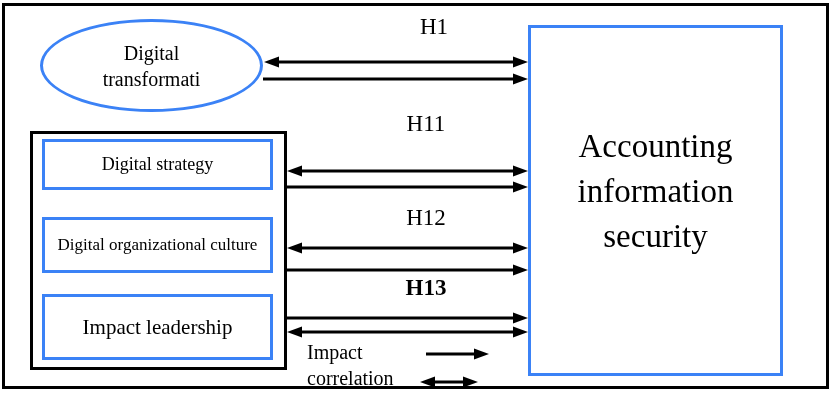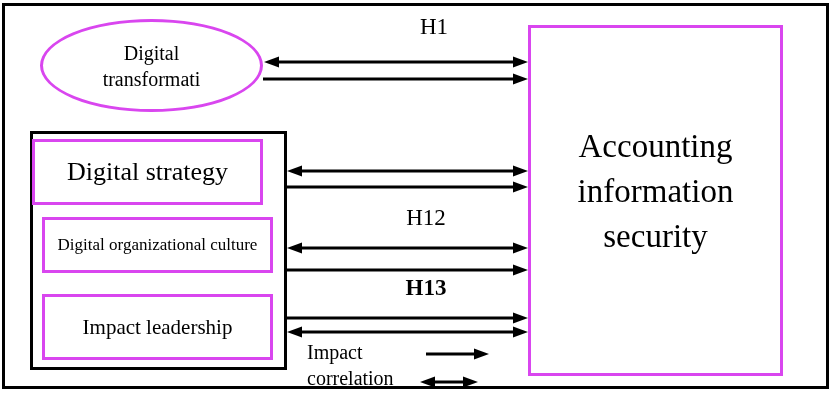--- a/index.html
+++ b/index.html
@@ -19,21 +19,21 @@
   .frame {
     position: absolute;
     left: 2px; top: 3px;
     width: 827px; height: 386px;
     border: 3px solid #000;
     box-sizing: border-box;
   }
   .node {
     position: absolute;
     box-sizing: border-box;
-    border: 3px solid #d946ef;
+    border: 3px solid #3b82f6;
     display: flex;
     align-items: center;
     justify-content: center;
     text-align: center;
     background: #ffffff;
   }
   .ellipse {
     left: 40px; top: 19px;
     width: 223px; height: 93px;
     border-radius: 50%;
@@ -43,23 +43,23 @@
   .ellipse .lbl { width: 140px; }
   .group-box {
     position: absolute;
     left: 30px; top: 131px;
     width: 257px; height: 239px;
     border: 3px solid #000;
     box-sizing: border-box;
     background: transparent;
   }
   .box1 {
-    left: 32px; top: 139px;
-    width: 231px; height: 66px;
-    font-size: 26px;
+    left: 42px; top: 139px;
+    width: 231px; height: 51px;
+    font-size: 18px;
   }
   .box2 {
     left: 42px; top: 217px;
     width: 231px; height: 56px;
     font-size: 17px;
     line-height: 1.25;
   }
   .box2 .lbl { width: 200px; }
   .box3 {
     left: 42px; top: 294px;
@@ -121,20 +121,21 @@
 
   <div class="node box3">
     <span class="lbl">Impact leadership</span>
   </div>
 
   <div class="node target">
     <span class="lbl">Accounting information security</span>
   </div>
 
   <div class="hlabel h1">H1</div>
+  <div class="hlabel h11">H11</div>
   <div class="hlabel h12">H12</div>
   <div class="hlabel h13">H13</div>
 
   <div class="legend-label legend-impact">Impact</div>
   <div class="legend-label legend-corr">correlation</div>
 
   <svg class="arrows" width="833" height="402" viewBox="0 0 833 402">
 
     <g>
       <line x1="276" y1="62" x2="516" y2="62"></line>

